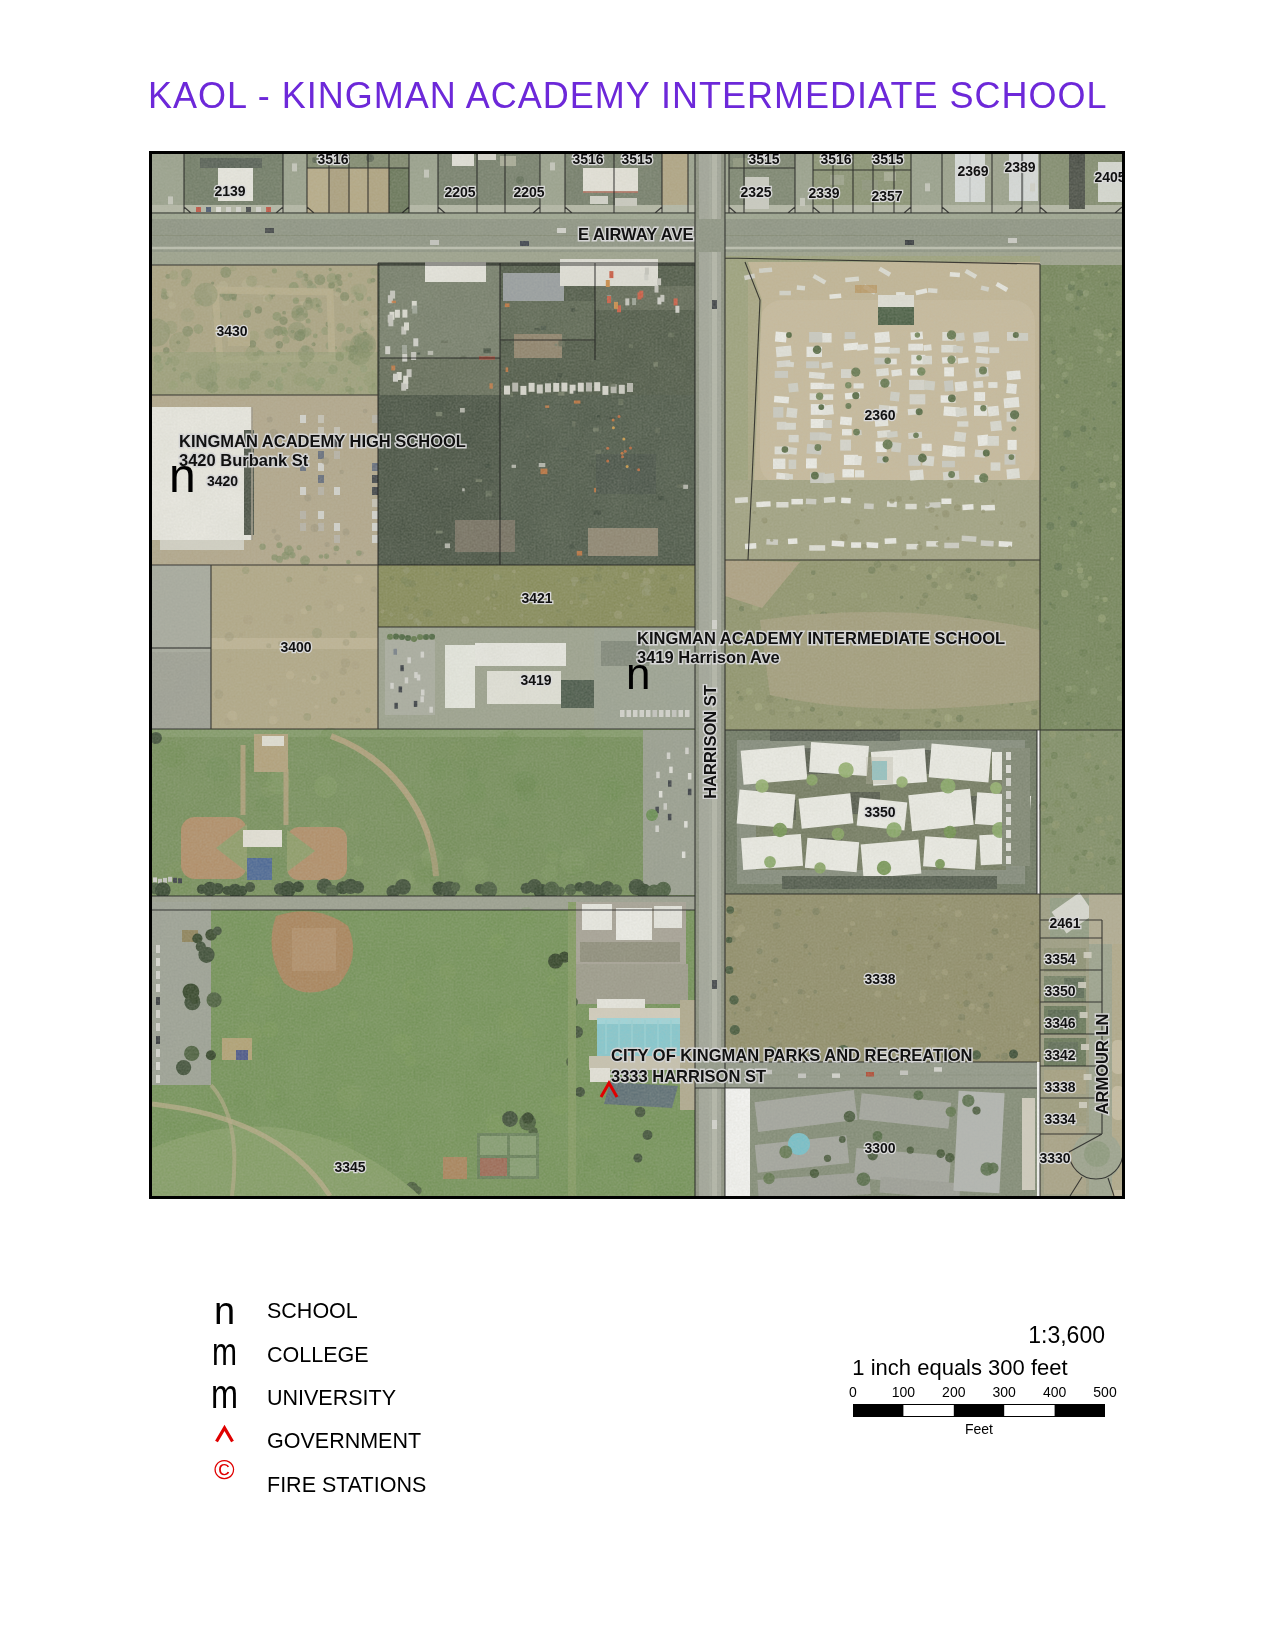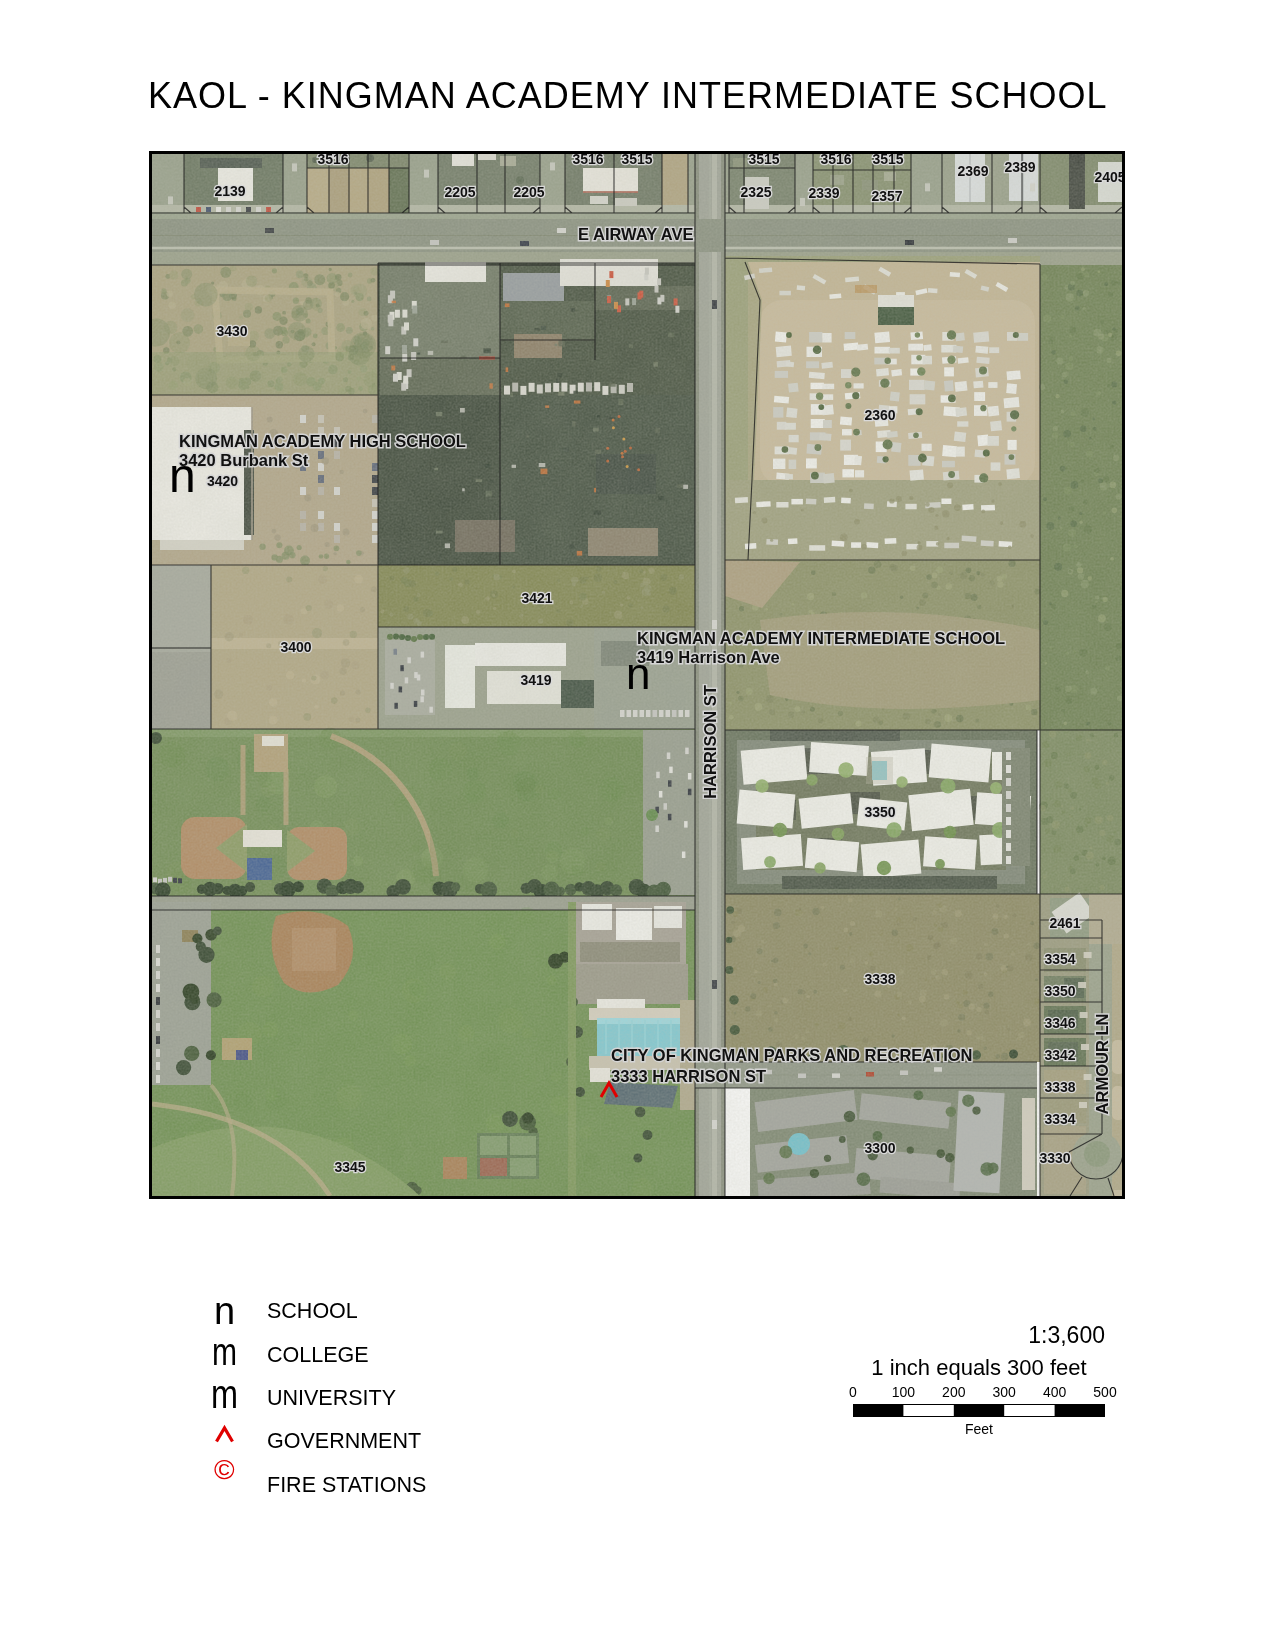--- a/index.html
+++ b/index.html
@@ -1,15 +1,15 @@
 <!DOCTYPE html>
 <html><head><meta charset="utf-8"><style>
 *{margin:0;padding:0;box-sizing:border-box}
 html,body{width:1275px;height:1650px;background:#fff;font-family:"Liberation Sans",sans-serif;position:relative;overflow:hidden}
-.title{position:absolute;left:148px;top:78px;font-size:36px;letter-spacing:1px;color:#000000;white-space:nowrap;line-height:36px}
+.title{position:absolute;left:148px;top:78px;font-size:36px;letter-spacing:1px;color:#6d28d9;white-space:nowrap;line-height:36px}
 .mapwrap{position:absolute;left:149px;top:151px;width:976px;height:1048px;border:3px solid #000}
 .scale{position:absolute}
 </style></head><body>
 <div class="title">KAOL - KINGMAN ACADEMY INTERMEDIATE SCHOOL</div>
 <div class="mapwrap">
 <svg width="970" height="1042" viewBox="152 154 970 1042">
 <defs>
 <filter id="grain">
           <feTurbulence type="fractalNoise" baseFrequency="0.5" numOctaves="2" seed="11"></feTurbulence>
           <feColorMatrix type="matrix" values="0 0 0 0 0.55, 0 0 0 0 0.55, 0 0 0 0 0.48, 0.9 0.3 0 0 0"></feColorMatrix>
@@ -1928,21 +1928,21 @@
 <g font-family="Liberation Sans, sans-serif" font-size="21.5" fill="#000">
 <text x="62" y="35">SCHOOL</text>
 <text x="62" y="79">COLLEGE</text>
 <text x="62" y="122">UNIVERSITY</text>
 <text x="62" y="165">GOVERNMENT</text>
 <text x="62" y="209">FIRE STATIONS</text>
 </g>
 </svg>
 
 <div class="scale" style="left:853px;top:1322px;width:252px;text-align:right;font-size:23px">1:3,600</div>
-<div class="scale" style="left:789px;top:1355px;width:380px;text-align:center;font-size:22px">1 inch equals 300 feet</div>
+<div class="scale" style="left:770px;top:1355px;width:380px;text-align:center;font-size:22px">1 inch equals 300 feet</div>
 <div class="scale" style="left:793px;top:1383px;width:380px">
 <svg width="380" height="60">
 <g font-family="Liberation Sans, sans-serif" font-size="14" fill="#000" text-anchor="middle">
 <text x="60" y="14">0</text>
         <text x="110.4" y="14">100</text>
         <text x="160.8" y="14">200</text>
 <text x="211.2" y="14">300</text>
         <text x="261.6" y="14">400</text>
         <text x="312" y="14">500</text>
 </g>

